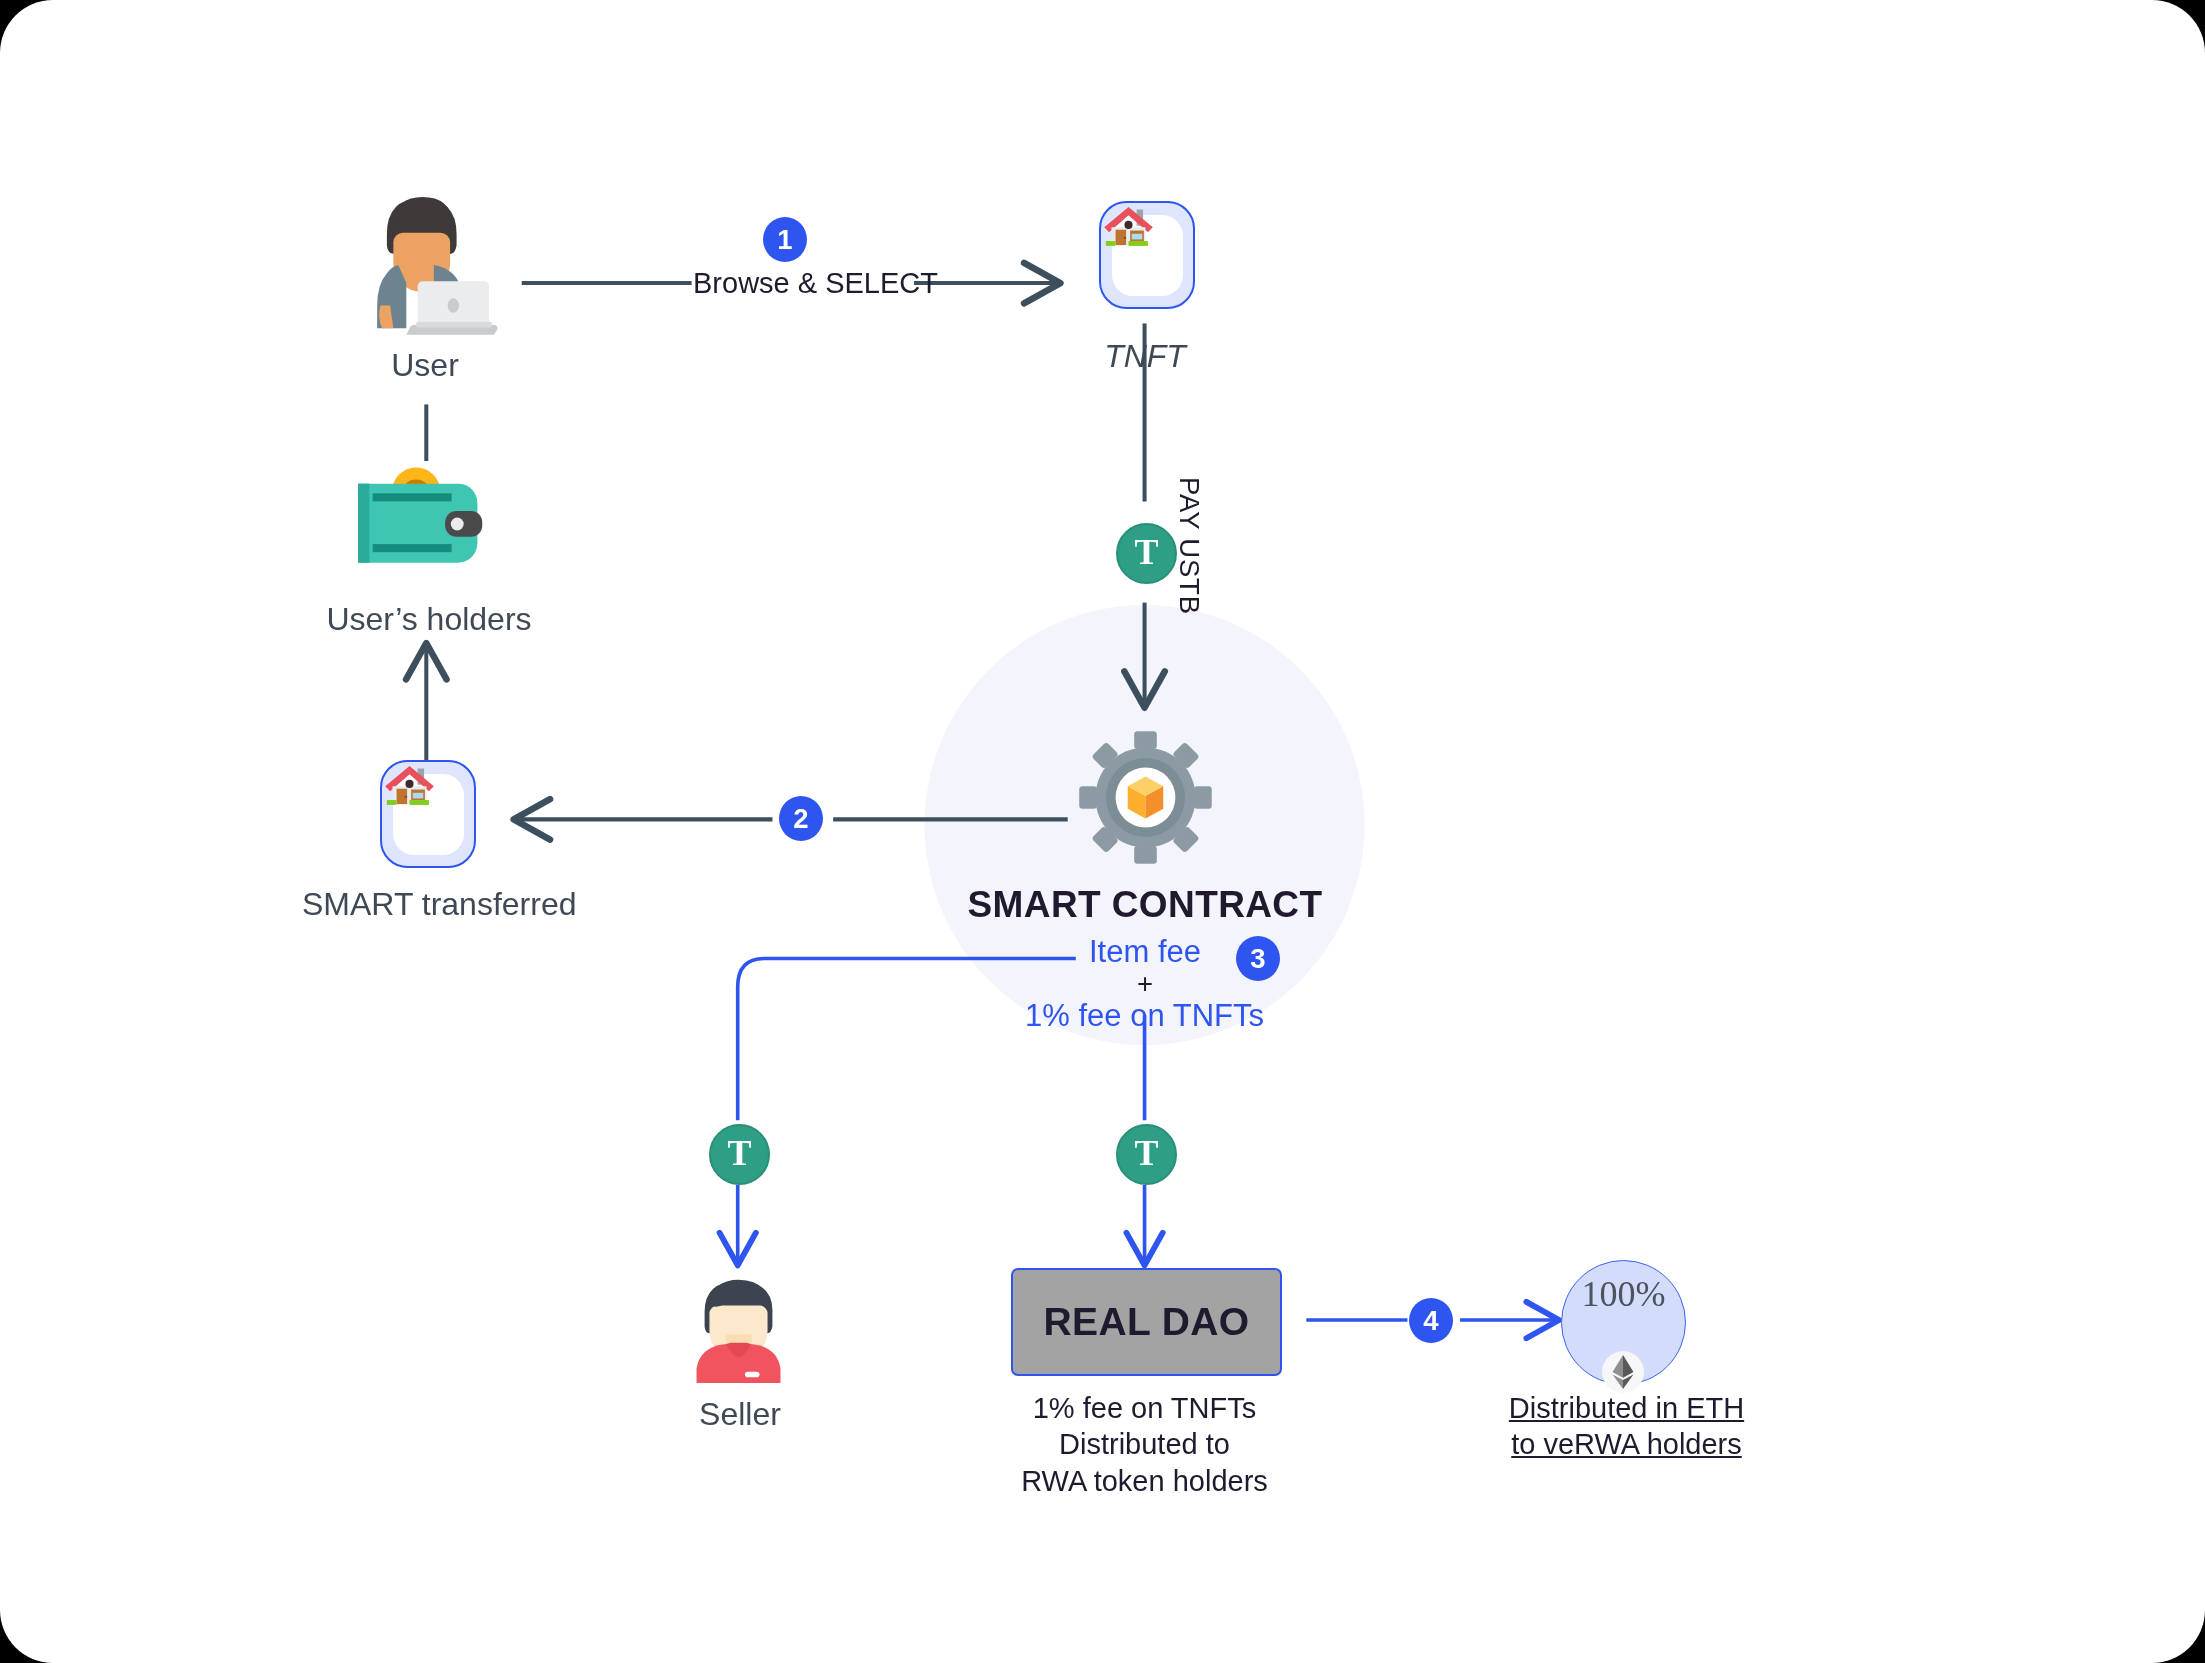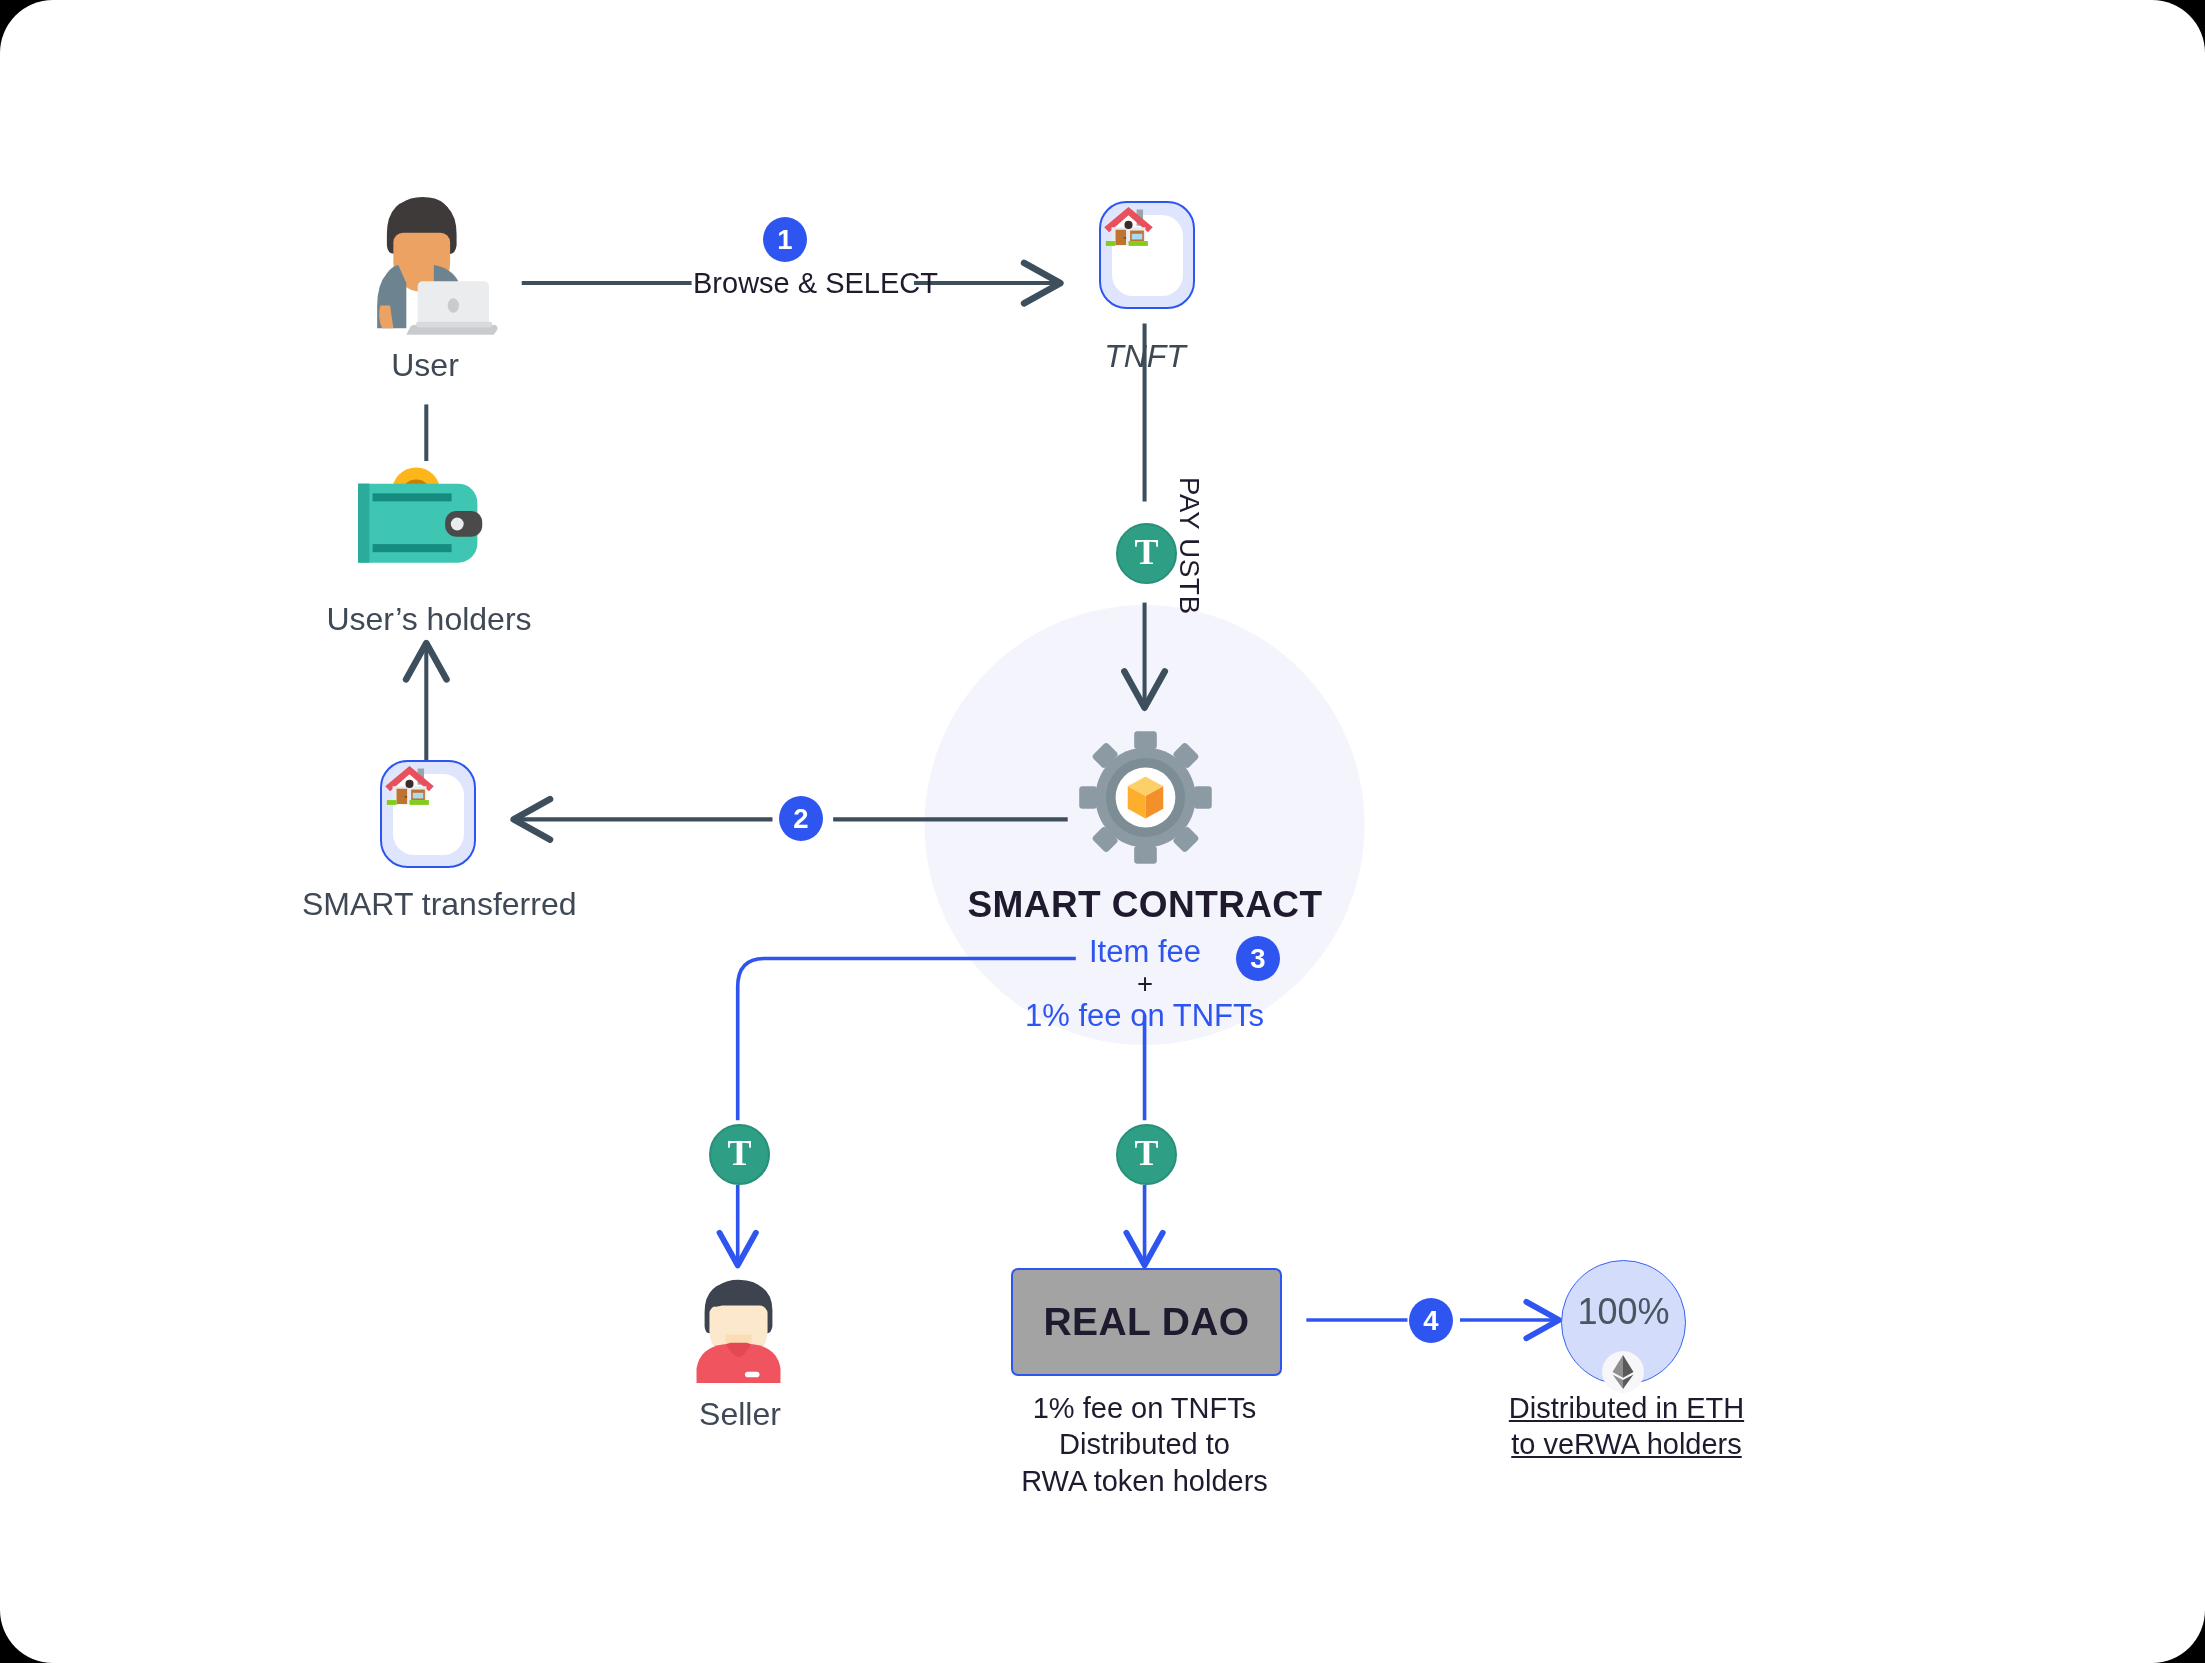--- a/index.html
+++ b/index.html
@@ -23,21 +23,21 @@
         display:flex;align-items:center;justify-content:center;}
   .coin span{color:#fff;font-size:36px;font-weight:bold;font-family:"Liberation Serif",serif;
              line-height:1;margin-top:-3.2px;}
   svg{position:absolute;left:0;top:0;overflow:visible;}
   .daobox{position:absolute;border:2.4px solid #2e55f0;background:#a3a3a3;
           border-radius:7px;display:flex;align-items:center;justify-content:center;text-align:center;}
   .daobox span{font-size:39px;font-weight:bold;color:#201a2e;letter-spacing:0.4px;}
   .pct{position:absolute;border-radius:50%;background:#d3dcfa;
        border:1.6px solid #3a62f0;display:flex;align-items:flex-start;
        justify-content:center;}
-  .pct span{font-size:36px;color:#4a5560;margin-top:30px;}
+  .pct span{font-size:36px;color:#4a5560;margin-top:12px;font-family:Liberation Serif, serif;}
   .rot{transform:rotate(90deg);transform-origin:left top;}
   .sc-title{position:absolute;font-size:37px;font-weight:bold;color:#201a2e;
             letter-spacing:0.4px;white-space:nowrap;text-align:center;}
   .feeline{position:absolute;color:#2e55f0;font-size:31px;white-space:nowrap;
            text-align:center;}
   .plus{position:absolute;color:#201a2e;font-size:27.5px;text-align:center;}
 </style>
 </head>
 <body>
 

